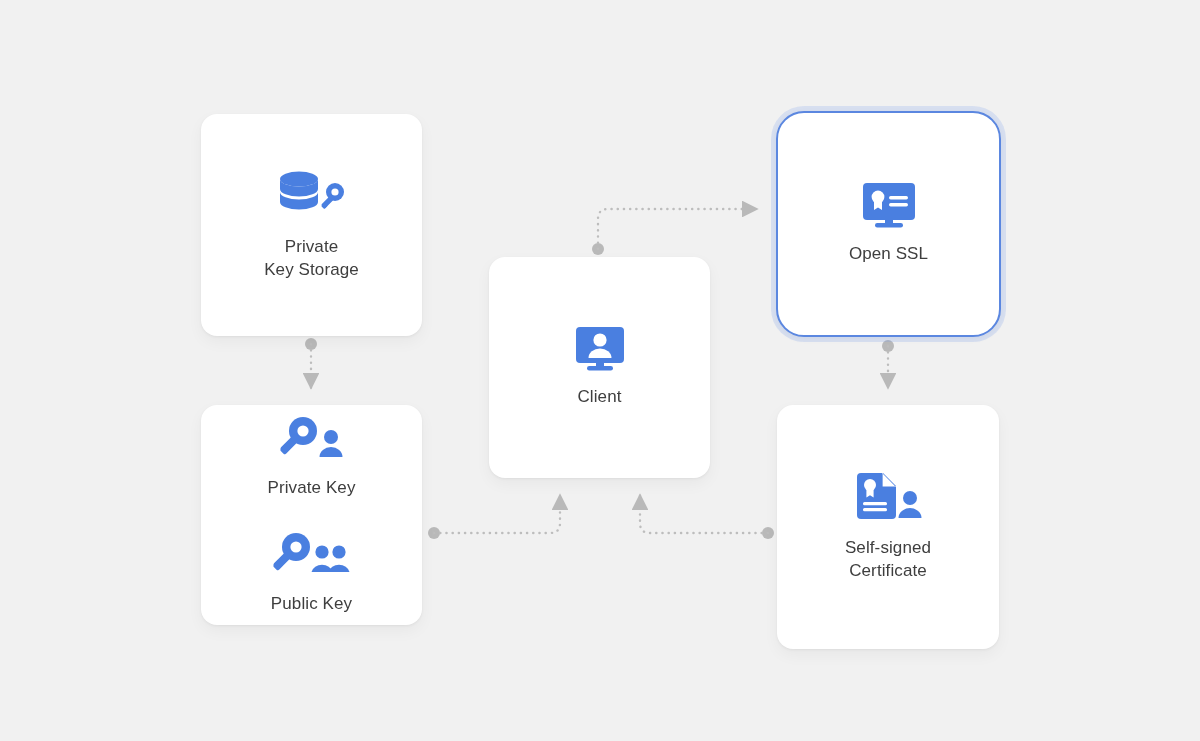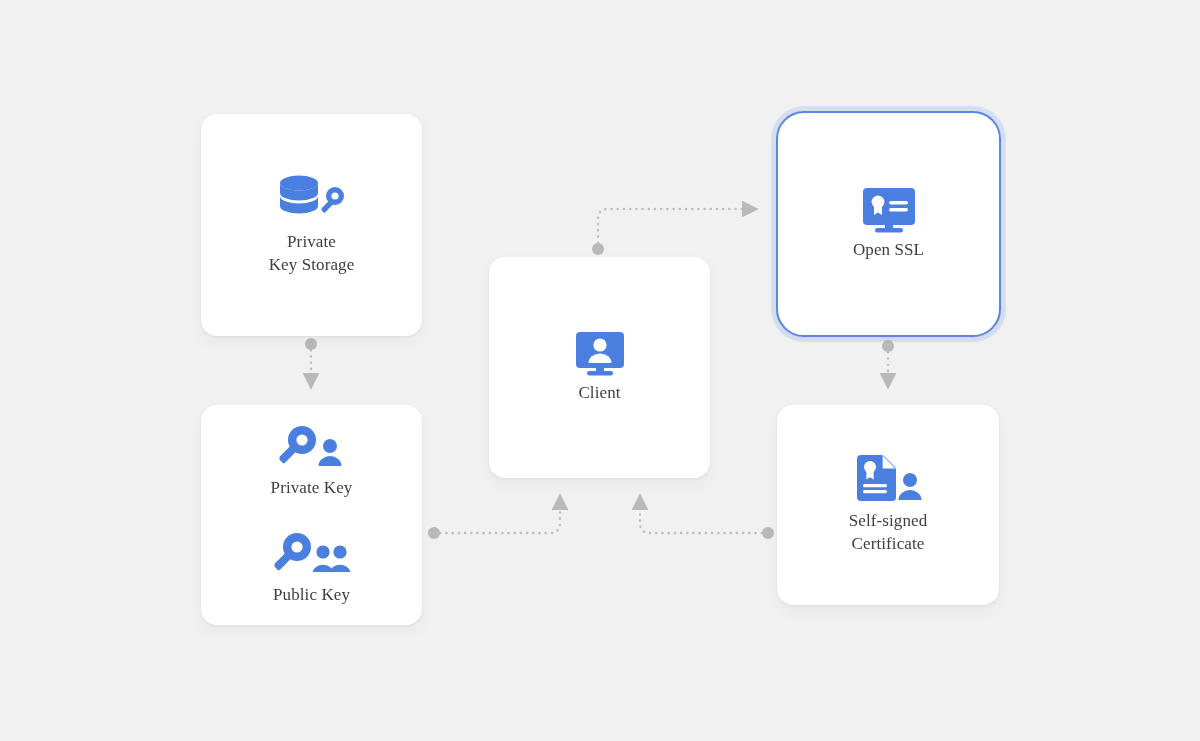--- a/index.html
+++ b/index.html
@@ -42,28 +42,27 @@
     box-sizing: border-box;
   }
 
   .card.highlighted {
     border: 2px solid #5b87e0;
     border-radius: 28px;
     box-shadow: 0 0 0 5px rgba(122,160,235,0.22), 0 2px 6px rgba(0,0,0,0.05);
   }
 
   .card-label {
-    margin-top: 4px;
+    margin-top: 13px;
     font-size: 17px;
     line-height: 23px;
     color: #3e3e3e;
     text-align: center;
     letter-spacing: 0.1px;
     white-space: pre-line;
-    font-family: Liberation Serif, serif;
   }
 
   .icon-wrap {
     display: flex;
     align-items: center;
     justify-content: center;
   }
 
   .item-block {
     display: flex;
@@ -81,21 +80,21 @@
     justify-content: center;
     gap: 32px;
   }
   #card-client {
     left: 489px; top: 257px; width: 221px; height: 221px;
   }
   #card-openssl {
     left: 776px; top: 111px; width: 225px; height: 226px;
   }
   #card-selfsigned {
-    left: 777px; top: 405px; width: 222px; height: 200px;
+    left: 777px; top: 405px; width: 222px; height: 244px;
   }
 </style>
 </head>
 <body>
 
 <div id="stage">
 
   <svg class="connectors" viewBox="0 0 1200 741" width="1200" height="741" aria-hidden="true">
     <defs>
       <marker id="arrow-right" viewBox="0 0 10 10" refX="9" refY="5" markerWidth="7" markerHeight="7" orient="auto-start-reverse">

